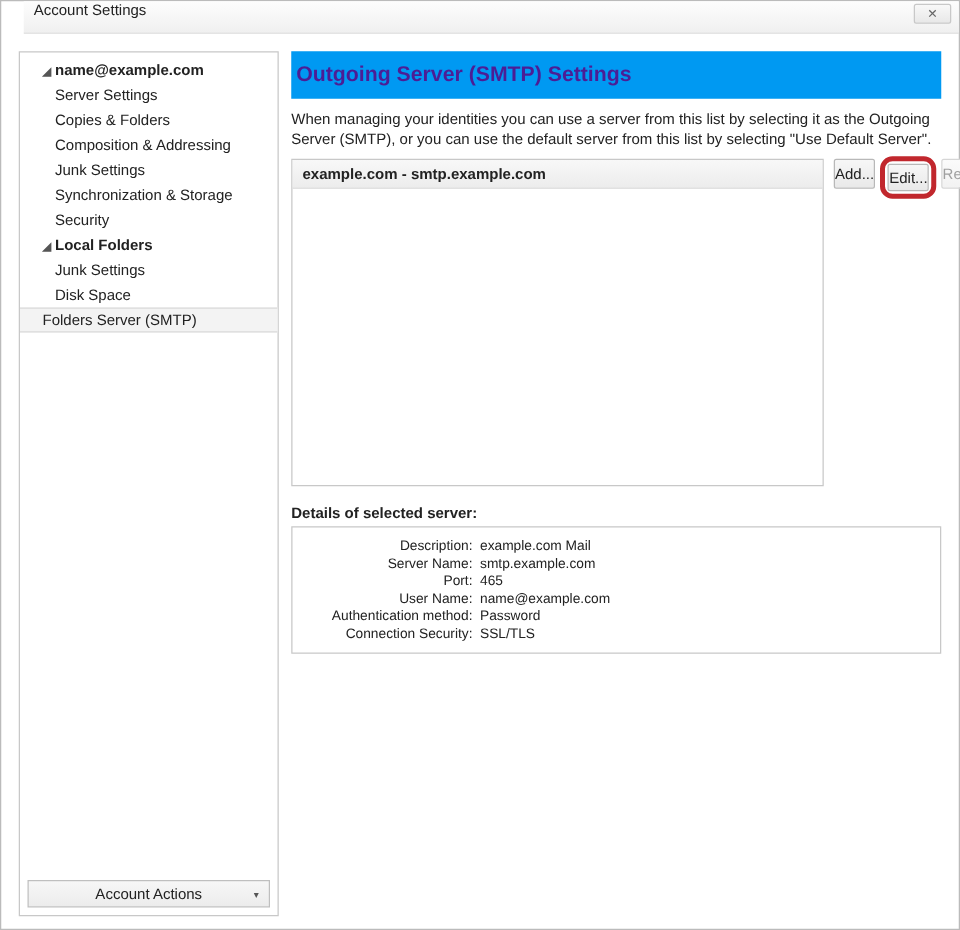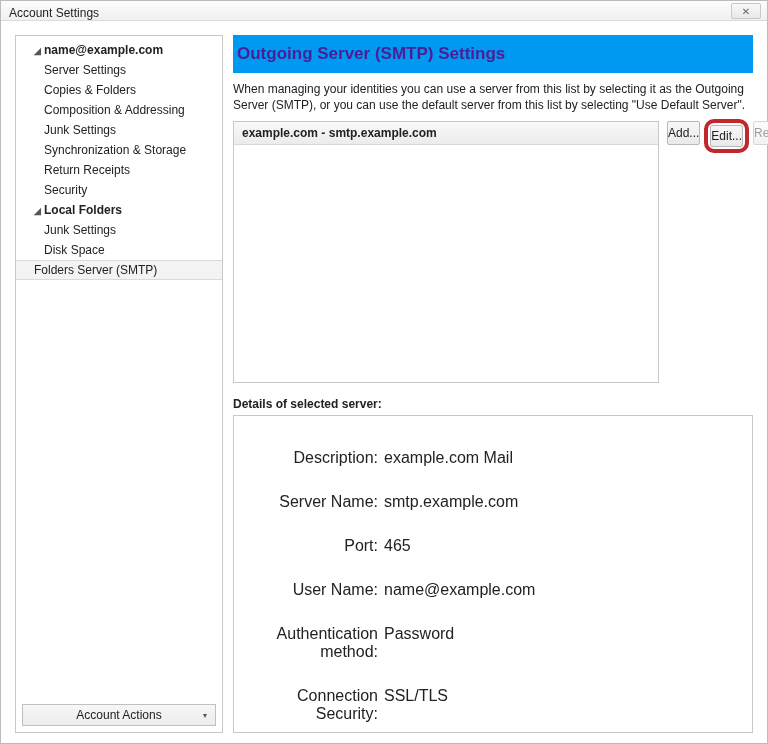--- a/index.html
+++ b/index.html
@@ -15,24 +15,25 @@
   border: 1px solid #bbb;
   background: #fff;
   display: flex;
   flex-direction: column;
   box-shadow: 0 0 0 1px rgba(0,0,0,0.03);
 }
 .titlebar {
   height: 26px;
   border-bottom: 1px solid #dcdcdc;
   display: flex;
-  align-items: flex-end;
+  align-items: flex-start;
   padding: 0 8px;
   background: linear-gradient(#fdfdfd,#f0f0f0);
   position: relative;
+  margin-left: 18px;
 }
 .titlebar-title {
   font-size: 12px;
 }
 .close-btn {
   position: absolute;
   right: 6px;
   top: 2px;
   width: 30px;
   height: 16px;
@@ -186,23 +187,22 @@
   font-weight: bold;
   font-size: 12px;
   margin-bottom: 4px;
 }
 .details-box {
   border: 1px solid #c8c8c8;
   padding: 8px 10px;
 }
 .details-row {
   display: flex;
-  font-size: 16px;
+  font-size: 11px;
   padding: 1px 0;
-  margin-top: 24px;
 }
 .details-label {
   width: 140px;
   text-align: right;
   padding-right: 6px;
 }
 .footer {
   height: 46px;
   display: flex;
   align-items: center;
@@ -234,21 +234,20 @@
     <div class="sidebar">
       <div class="tree">
         <div class="tree-item root">
           <span class="expander">◢</span><span>name@example.com</span>
         </div>
         <div class="tree-item child">Server Settings</div>
         <div class="tree-item child">Copies &amp; Folders</div>
         <div class="tree-item child">Composition &amp; Addressing</div>
         <div class="tree-item child">Junk Settings</div>
         <div class="tree-item child">Synchronization &amp; Storage</div>
-        <div class="tree-item child">Return Receipts</div>
         <div class="tree-item child">Security</div>
 
         <div class="tree-item root">
           <span class="expander">◢</span><span>Local Folders</span>
         </div>
         <div class="tree-item child">Junk Settings</div>
         <div class="tree-item child">Disk Space</div>
 
         <div class="tree-item selected" style="padding-left:18px;">Folders Server (SMTP)</div>
       </div>

